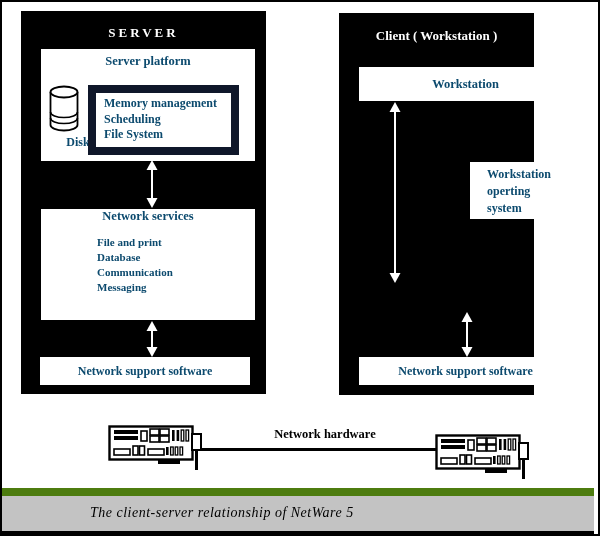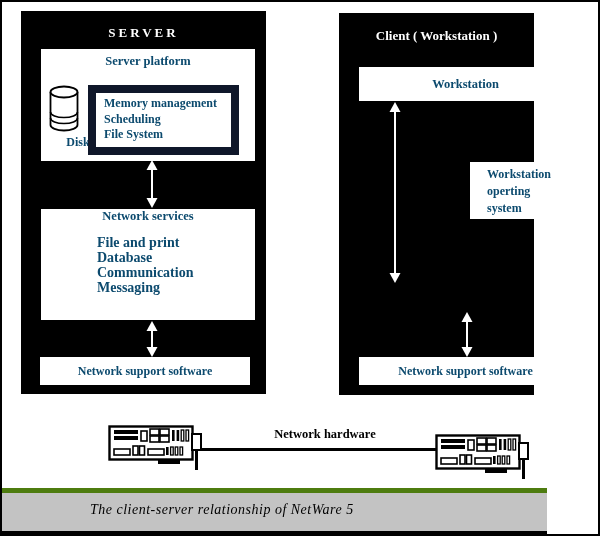--- a/index.html
+++ b/index.html
@@ -10,27 +10,27 @@
     font-family:"Liberation Serif","DejaVu Serif",serif;color:#000;
   }
   .abs{position:absolute}
   .panel{position:absolute;background:#000}
   .panel-title{color:#fff;font-weight:bold;text-align:center;font-size:13px}
   .wbox{position:absolute;background:#fff;color:#0c4a6e;font-weight:bold;font-size:12.5px}
   .vcenter{display:flex;align-items:center;justify-content:center;text-align:center}
   .boxtitle{text-align:center;font-weight:bold;font-size:12.5px}
   .kernel-box{position:absolute;background:#fff;border:8px solid #0f172a;
               font-weight:bold;font-size:12px;line-height:15.5px;padding:3px 0 0 8px}
-  .list{font-size:14px;line-height:15px;font-weight:bold}
+  .list{font-size:11px;line-height:15px;font-weight:bold}
   .arrow-svg{position:absolute;display:block}
   .cable{position:absolute;background:#000}
   .nh-label{position:absolute;font-weight:bold;font-size:12.5px;text-align:center}
   .caption{
-    position:absolute;left:0;top:486px;width:545px;height:46px;
-    background:#c3c3c3;border-top:5px solid #4d7c0f;border-bottom:3px solid #000;
+    position:absolute;left:0;top:486px;width:592px;height:46px;
+    background:#c3c3c3;border-top:8px solid #4d7c0f;border-bottom:3px solid #000;
   }
   .caption-text{
     font-style:italic;font-size:14px;padding:9px 0 0 88px;letter-spacing:.5px;
   }
   .disk-label{position:absolute;font-weight:bold;font-size:12px;text-align:center}
 </style>
 </head>
 <body>
 
 <div class="canvas">

